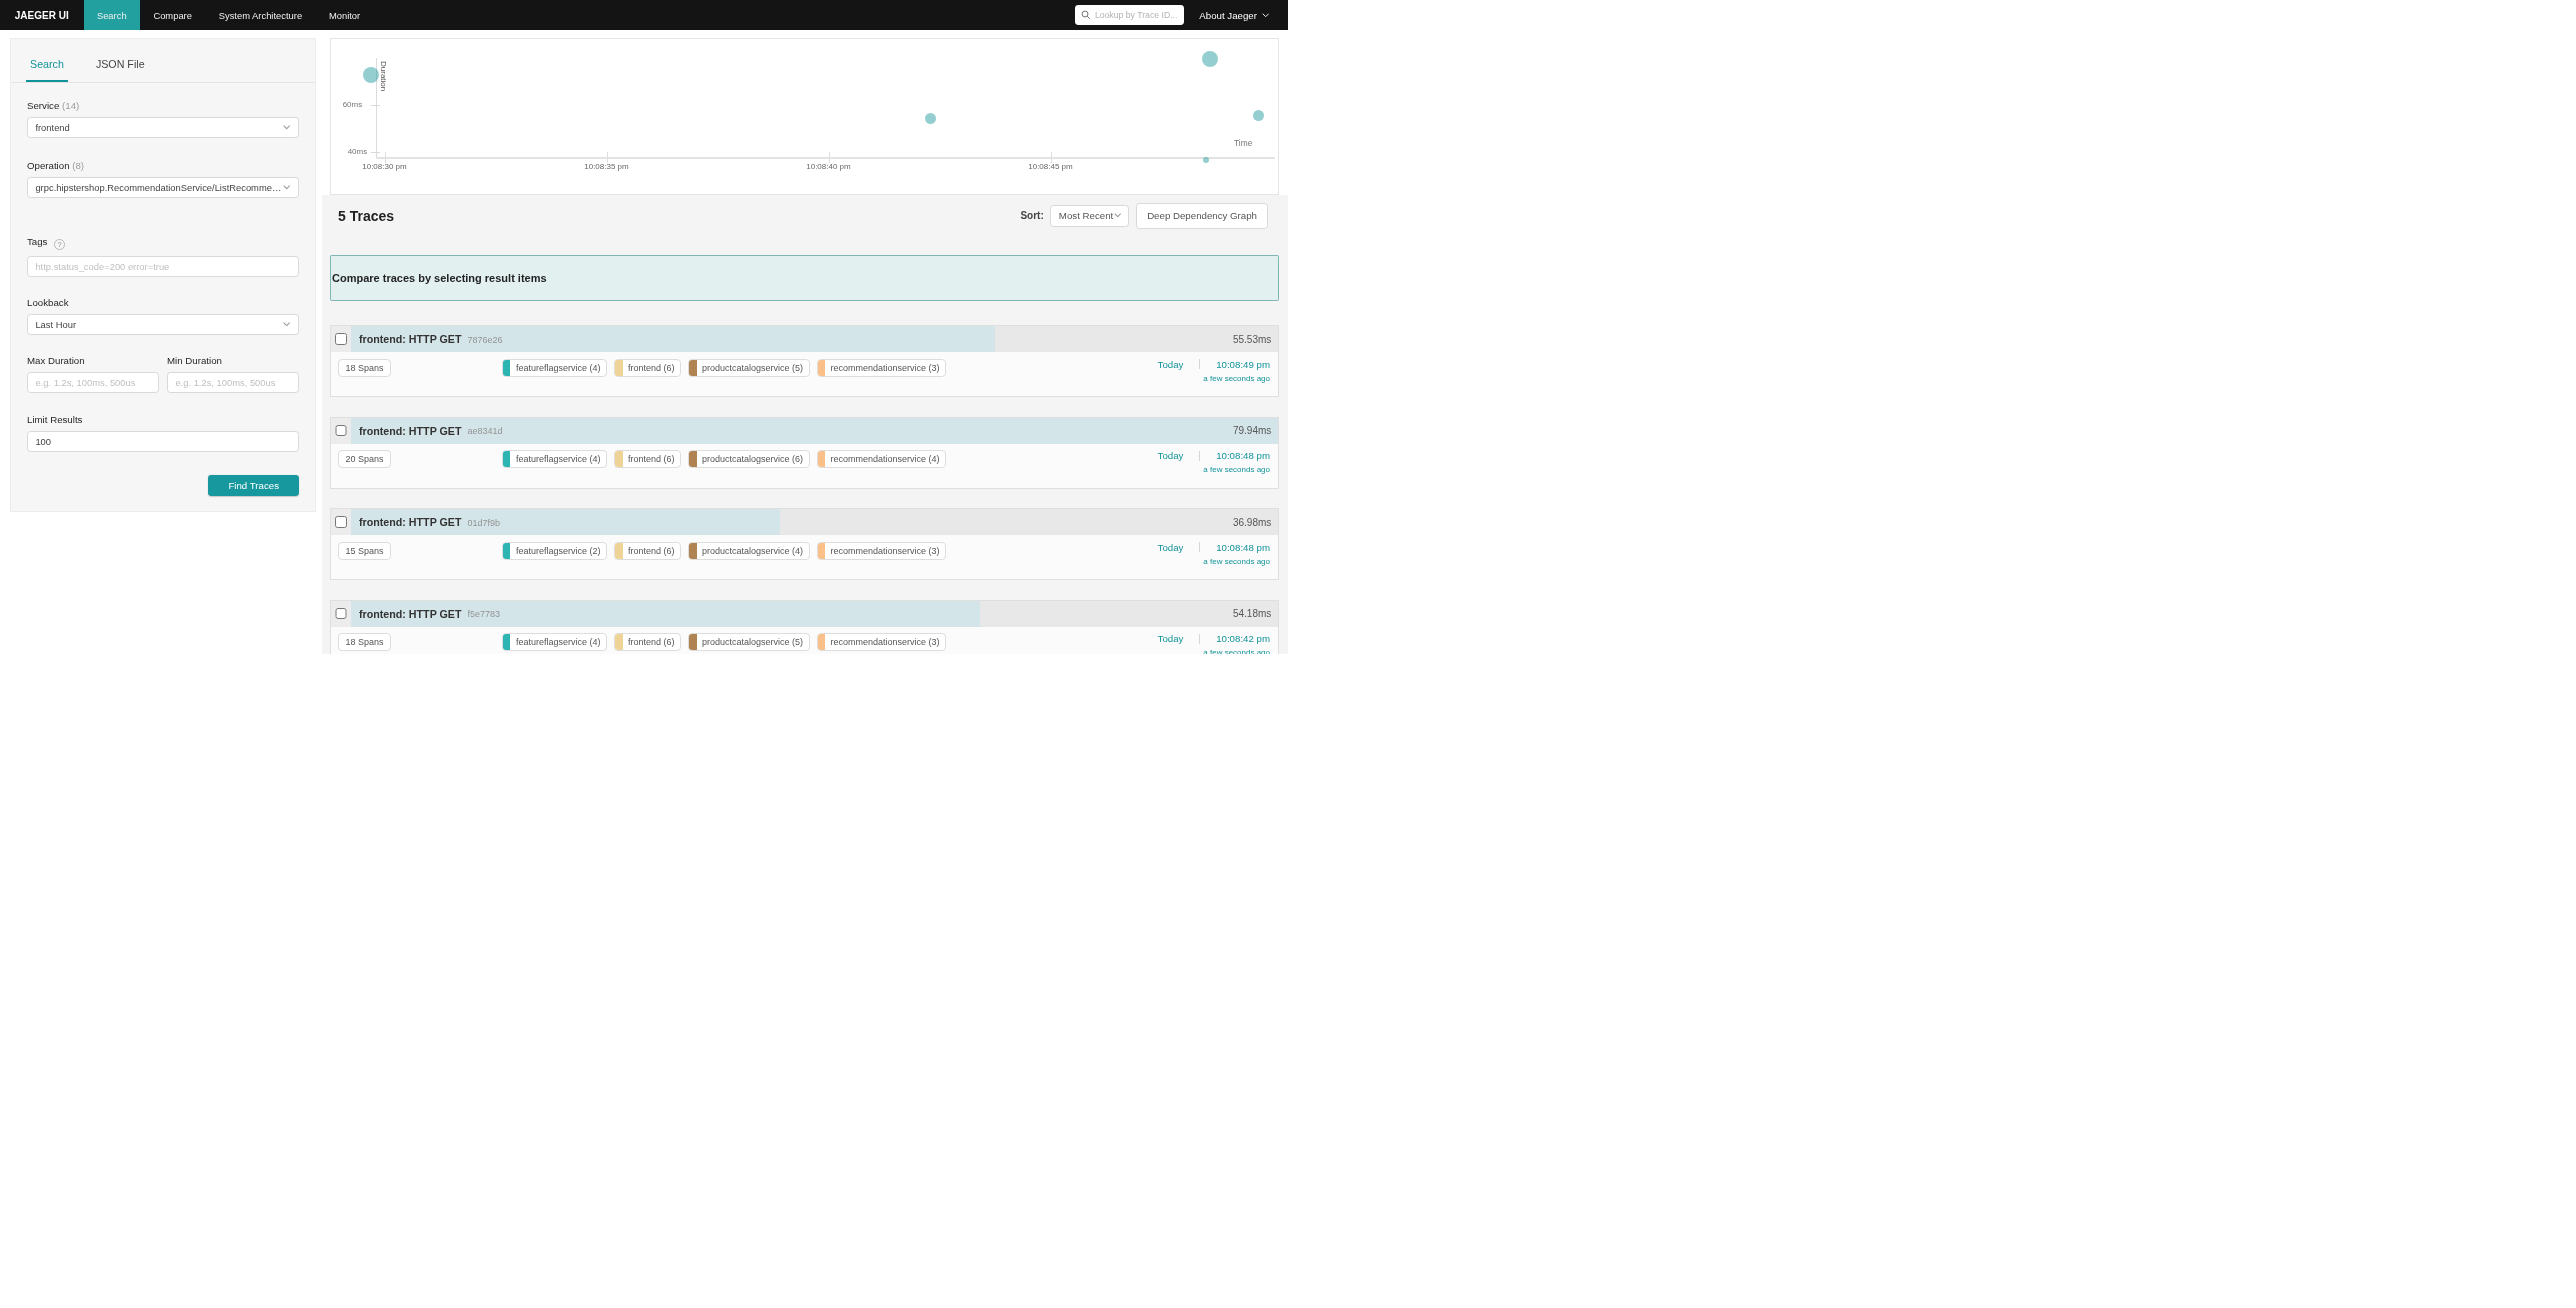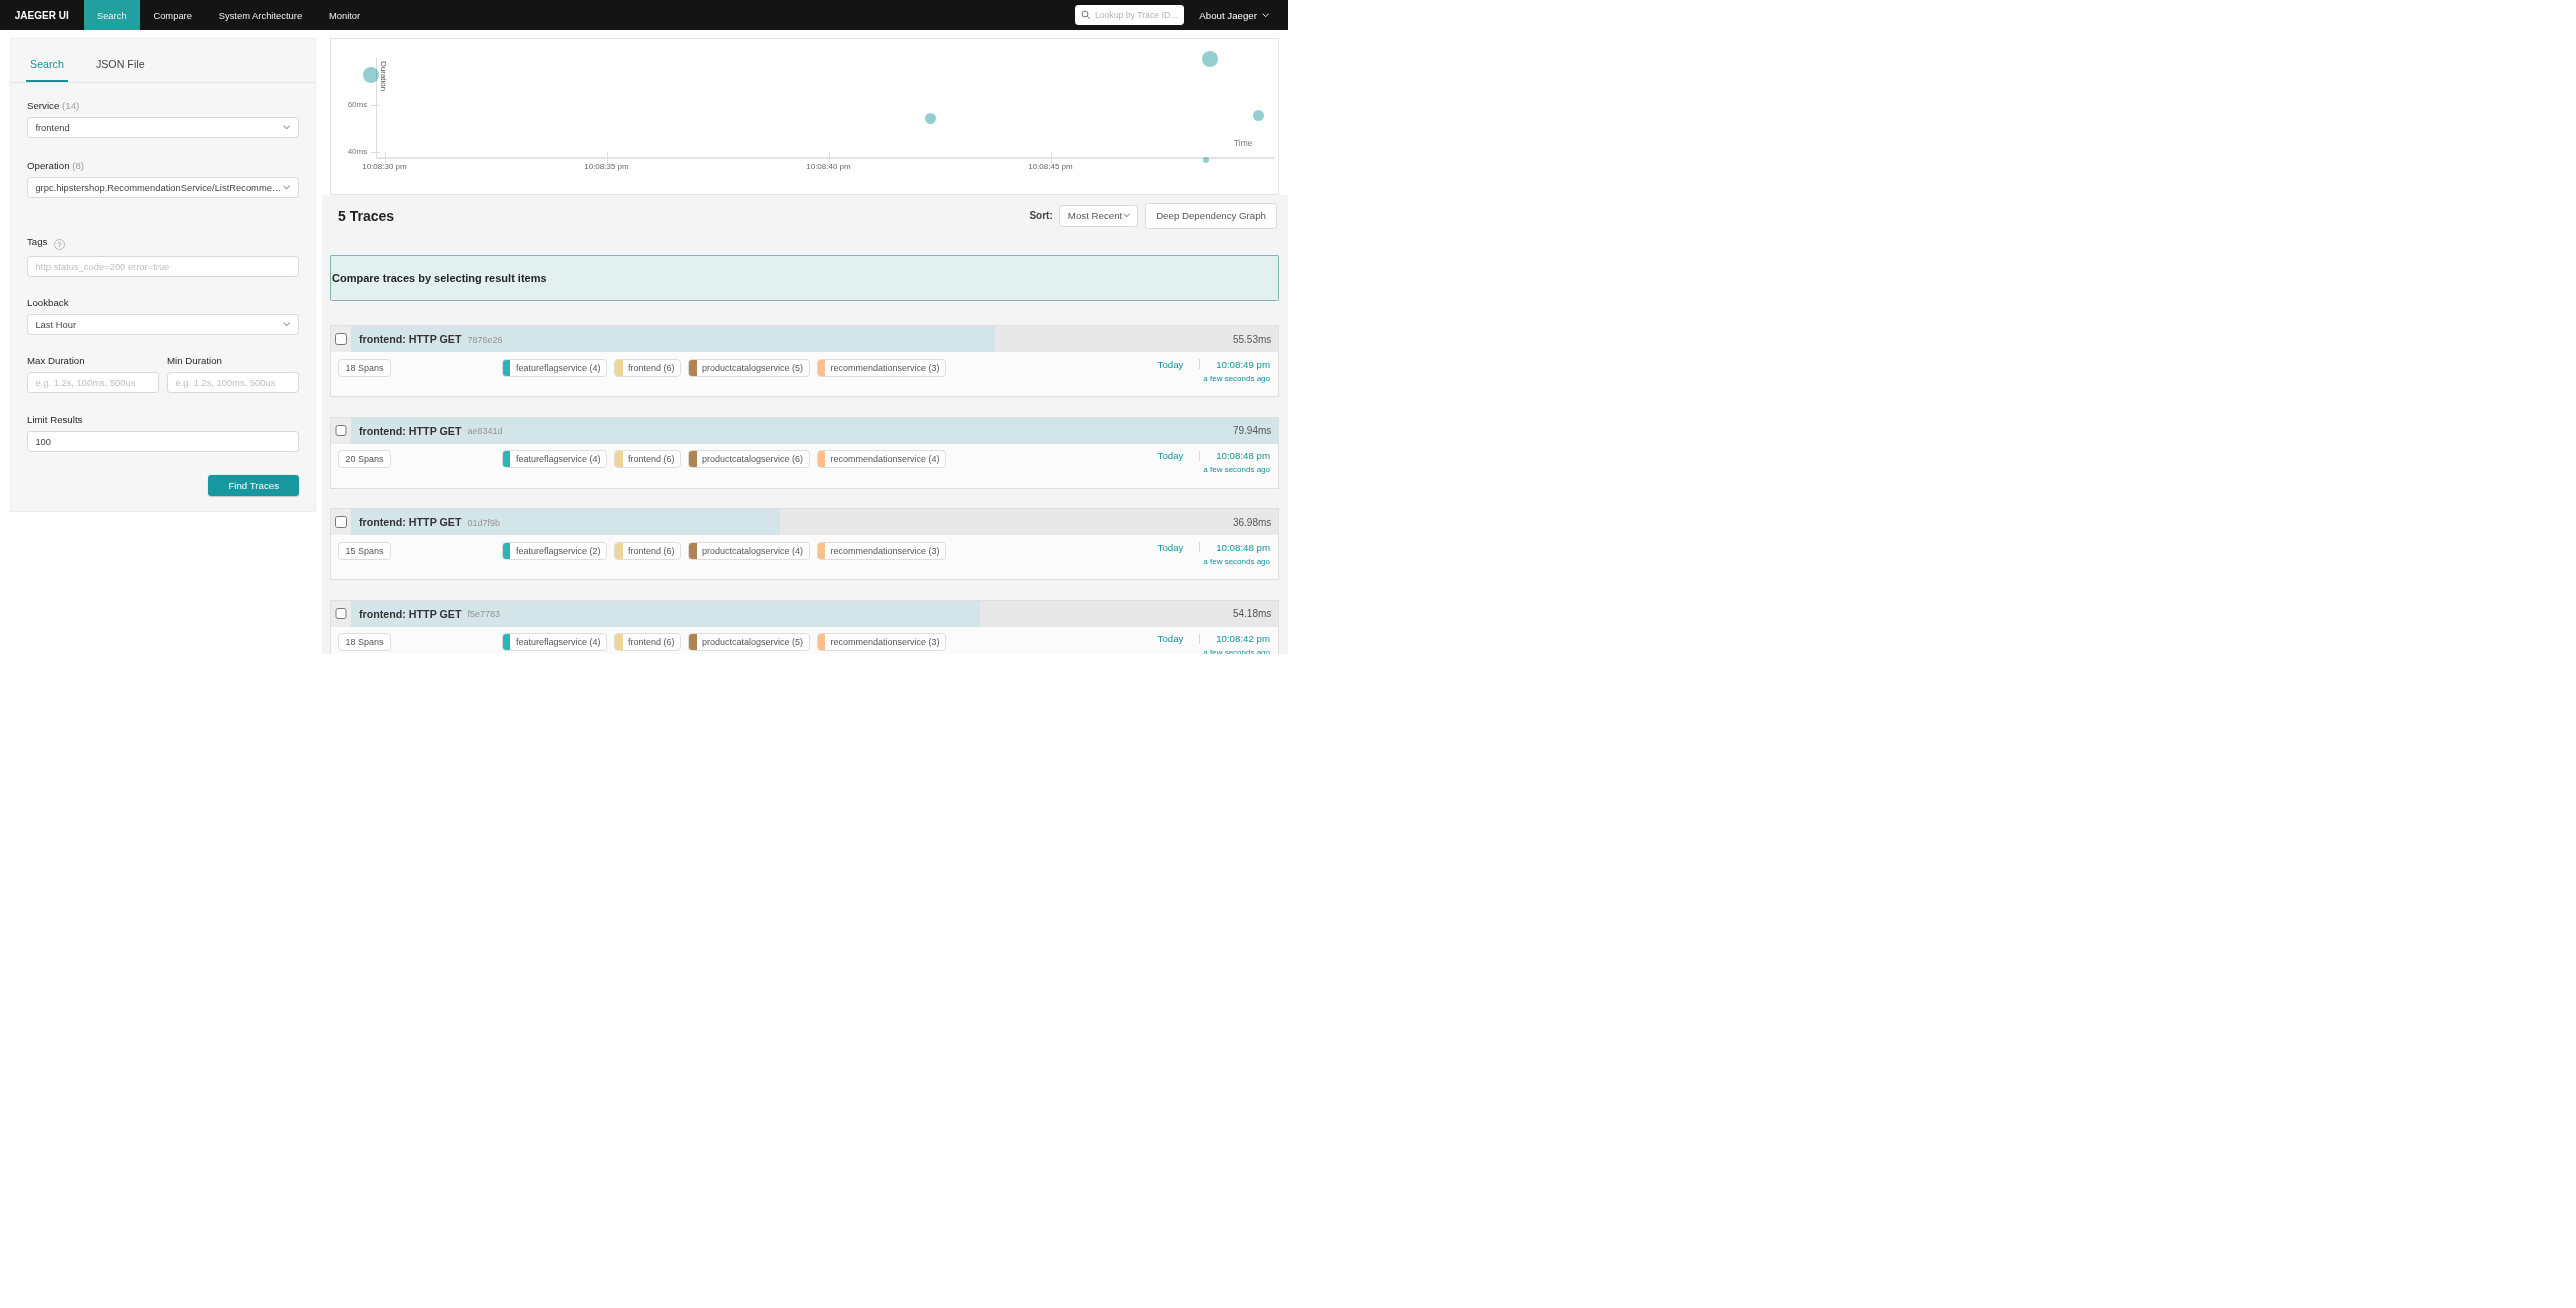--- a/index.html
+++ b/index.html
@@ -62,21 +62,21 @@
 
   .results-head { position:absolute; left:330px; top:201px; width:949px; height:29.5px;
     display:flex; align-items:center; }
   .results-title { font-size:14px; font-weight:bold; color:#222; margin-left:8px; }
   .rh-spacer { flex:1; }
   .sort-label { font-size:10px; color:#444; font-weight:bold; margin-right:6.7px; }
   .sort-select { width:79px; height:21.5px; background:#fff; border:0.7px solid #d9d9d9; border-radius:3.4px;
     display:flex; align-items:center; padding:0 7.4px; font-size:9.7px; color:#555; cursor:pointer; margin-right:6.7px; }
   .sort-select .val { flex:1; }
   .ddg-btn { height:21.5px; background:#fff; border:0.7px solid #d9d9d9; border-radius:3.4px; padding:12px 10px;
-    font-size:9.7px; color:#555; cursor:pointer; margin-right:2px; display:flex; align-items:center; }
+    font-size:9.7px; color:#555; cursor:pointer; margin-right:11px; display:flex; align-items:center; }
 
   .banner { position:absolute; left:330px; top:255px; width:949px; height:46px;
     background:#e2f1f0; border:0.7px solid #7db6b2; border-radius:1.3px; display:flex; align-items:center; }
   .banner span { font-size:11px; font-weight:bold; color:#232323; margin-left:1px; }
 
   .trace-list { position:absolute; left:330px; top:325px; width:949px; }
   .trace-card { border:0.7px solid #dfdfdf; margin-bottom:19.5px; background:#fbfbfb; cursor:pointer; }
   .tc-head { display:flex; height:26px; }
   .cb-strip { width:20px; background:#ececec; display:flex; align-items:center; justify-content:center; }
   .cb-strip input { width:11.4px; height:11.4px; accent-color:#12939a; cursor:pointer; }
@@ -217,21 +217,21 @@
       <div class="xtick" style="left: 20px;">10:08:30 pm</div>
       <div class="xtick-mark" style="left: 276px;"></div>
       <div class="xtick" style="left: 242px;">10:08:35 pm</div>
       <div class="xtick-mark" style="left: 498px;"></div>
       <div class="xtick" style="left: 464px;">10:08:40 pm</div>
       <div class="xtick-mark" style="left: 720px;"></div>
       <div class="xtick" style="left: 686px;">10:08:45 pm</div>
       <div class="ytick-mark" style="left: 40px; top: 113px;"></div>
       <div class="ytick" style="left: 6.7px; top: 108px;">40ms</div>
       <div class="ytick-mark" style="left: 40px; top: 66px;"></div>
-      <div class="ytick" style="left: 6.7px; top: 61px;">60ms</div>
+      <div class="ytick" style="left: 6.7px; top: 61px; text-align: center;">60ms</div>
     </div>
   <div id="scatter-dots">
       <div class="dot" style="left: 32px; top: 28px; width: 16px; height: 16px;"></div>
       <div class="dot" style="left: 594px; top: 74px; width: 11.4px; height: 11.4px;"></div>
       <div class="dot" style="left: 871px; top: 11.7px; width: 16px; height: 16px;"></div>
       <div class="dot" style="left: 922px; top: 71px; width: 11.4px; height: 11.4px;"></div>
       <div class="dot" style="left: 872px; top: 118px; width: 6px; height: 6px;"></div>
     </div>
 </div>
 

